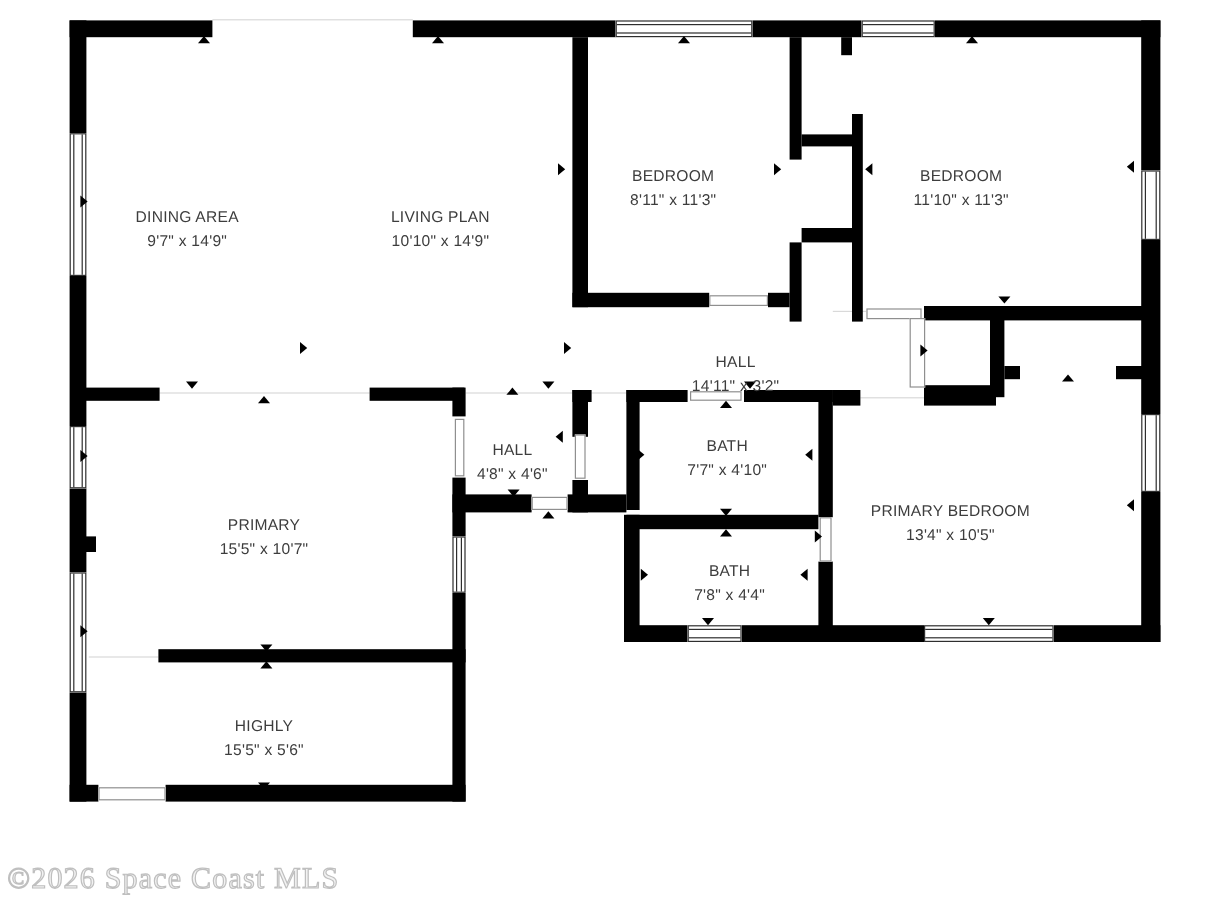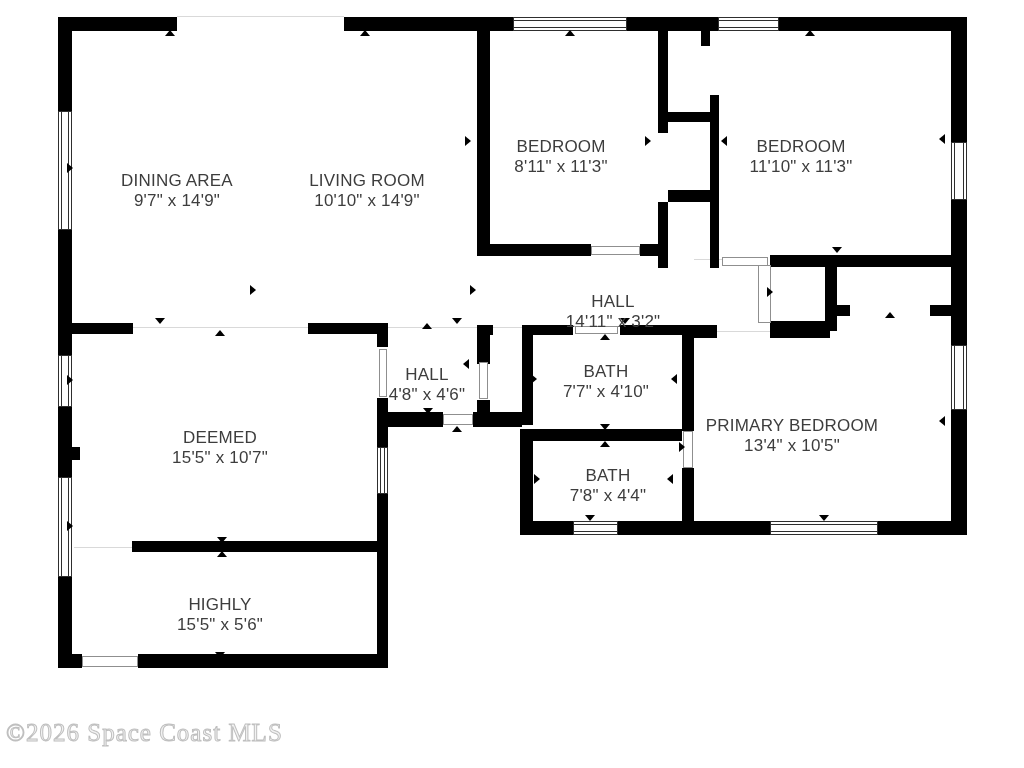--- a/index.html
+++ b/index.html
@@ -11,21 +11,21 @@
   .win::before{content:"";position:absolute;}
   .win.h::before{left:0;right:0;top:2px;bottom:2px;border-top:1px solid var(--frame,#2e2e2e);border-bottom:1px solid var(--frame,#2e2e2e);}
   .win.v::before{top:0;bottom:0;left:2px;right:2px;border-left:1px solid var(--frame,#2e2e2e);border-right:1px solid var(--frame,#2e2e2e);}
   .door{position:absolute;background:#fff;border:1px solid var(--doorframe,#8f8f8f);box-sizing:border-box;}
   .mk{position:absolute;width:0;height:0;}
   .mk.up{border-left:5px solid transparent;border-right:5px solid transparent;border-bottom:6px solid var(--wall,#000);}
   .mk.down{border-left:5px solid transparent;border-right:5px solid transparent;border-top:6px solid var(--wall,#000);}
   .mk.left{border-top:5px solid transparent;border-bottom:5px solid transparent;border-right:6px solid var(--wall,#000);}
   .mk.right{border-top:5px solid transparent;border-bottom:5px solid transparent;border-left:6px solid var(--wall,#000);}
   .room-label{position:absolute;transform:translate(-50%,-50%);text-align:center;color:var(--label,#3d3d3d);
-              font-size:17px;line-height:20px;white-space:nowrap;letter-spacing:.2px;}
+              font-size:13px;line-height:20px;white-space:nowrap;letter-spacing:.2px;}
   .room-label .nm,.room-label .dm{display:block;}
   #copyright{position:absolute;left:6px;top:719px;font-size:25px;letter-spacing:1px;
              font-family:"Liberation Serif","DejaVu Serif",serif;
              color:#f2f2f2;-webkit-text-stroke:1px #bfbfbf;}
   #disclaimer{position:absolute;left:299px;top:735px;font-size:9px;letter-spacing:.35px;
               color:var(--muted,#b5b5b5);}
 </style>
 </head>
 <body>
 
@@ -139,26 +139,26 @@
       <div class="mk right" style="left: 531px; top: 374px;"></div>
       <div class="mk right" style="left: 534px; top: 474px;"></div>
       <div class="mk right" style="left: 679px; top: 442px;"></div>
       <div class="mk right" style="left: 767px; top: 287px;"></div>
       <div class="mk left" style="left: 939px; top: 134px;"></div>
       <div class="mk left" style="left: 939px; top: 416px;"></div>
       <div class="mk left" style="left: 721px; top: 136px;"></div>
       <div class="mk left" style="left: 671px; top: 374px;"></div>
       <div class="mk left" style="left: 667px; top: 474px;"></div>
       <div class="mk left" style="left: 463px; top: 359px;"></div>
-      <div class="room-label" style="left: 177px; top: 191px;">
+      <div class="room-label" style="left: 156px; top: 191px;">
         <span class="nm">DINING AREA</span>
         <span class="dm">9'7" x 14'9"</span>
       </div>
       <div class="room-label" style="left: 367px; top: 191px;">
-        <span class="nm">LIVING ROOM</span>
+        <span class="nm">LIVING PLAN</span>
         <span class="dm">10'10" x 14'9"</span>
       </div>
       <div class="room-label" style="left: 561px; top: 157px;">
         <span class="nm">BEDROOM</span>
         <span class="dm">8'11" x 11'3"</span>
       </div>
       <div class="room-label" style="left: 801px; top: 157px;">
         <span class="nm">BEDROOM</span>
         <span class="dm">11'10" x 11'3"</span>
       </div>
@@ -176,21 +176,21 @@
       </div>
       <div class="room-label" style="left: 608px; top: 486px;">
         <span class="nm">BATH</span>
         <span class="dm">7'8" x 4'4"</span>
       </div>
       <div class="room-label" style="left: 792px; top: 436px;">
         <span class="nm">PRIMARY BEDROOM</span>
         <span class="dm">13'4" x 10'5"</span>
       </div>
       <div class="room-label" style="left: 220px; top: 448px;">
-        <span class="nm">DEEMED</span>
+        <span class="nm">PRIMARY</span>
         <span class="dm">15'5" x 10'7"</span>
       </div>
       <div class="room-label" style="left: 220px; top: 615px;">
         <span class="nm">HIGHLY</span>
         <span class="dm">15'5" x 5'6"</span>
       </div>
     </div>
   <div id="copyright">©2026 Space Coast MLS</div>
 </div>
 

